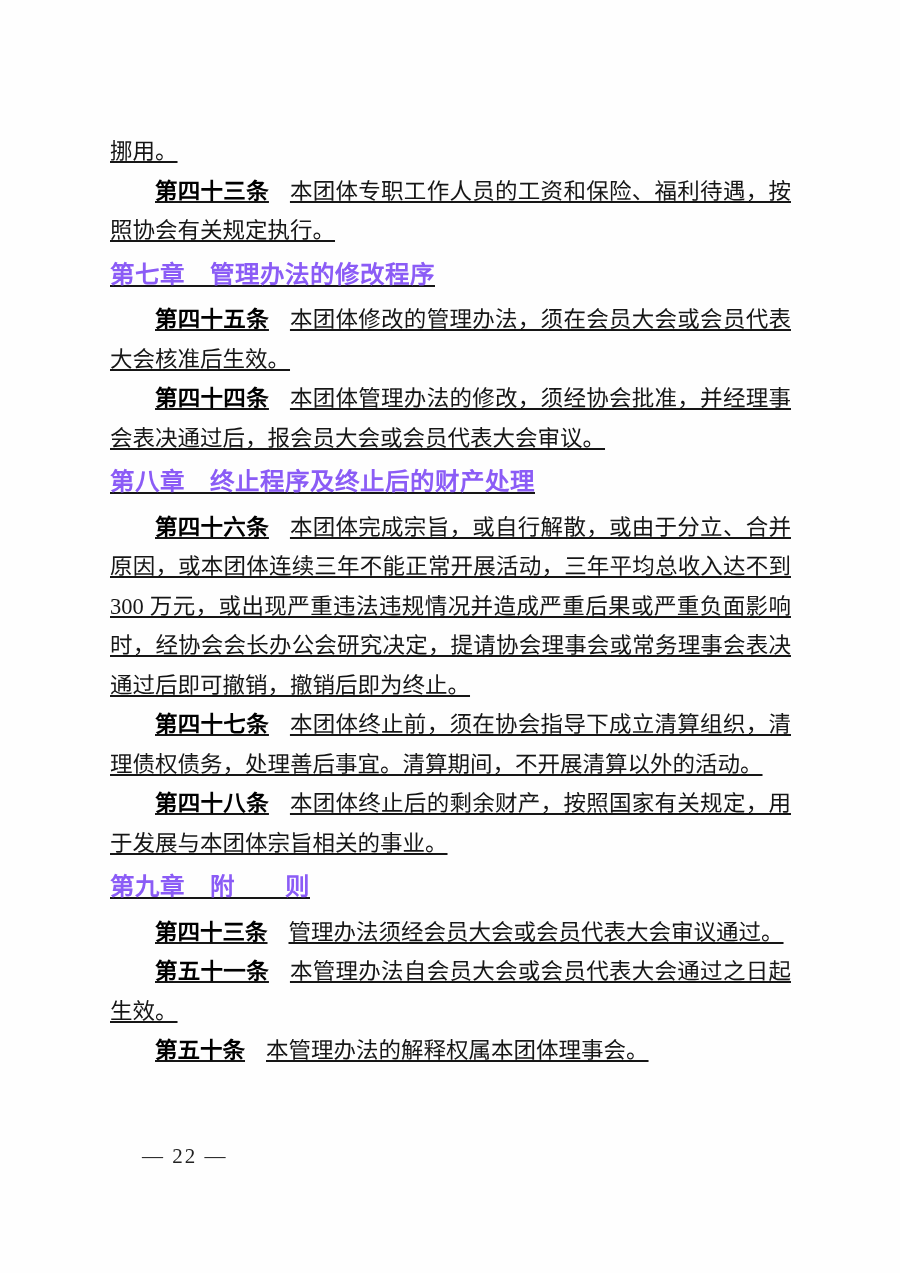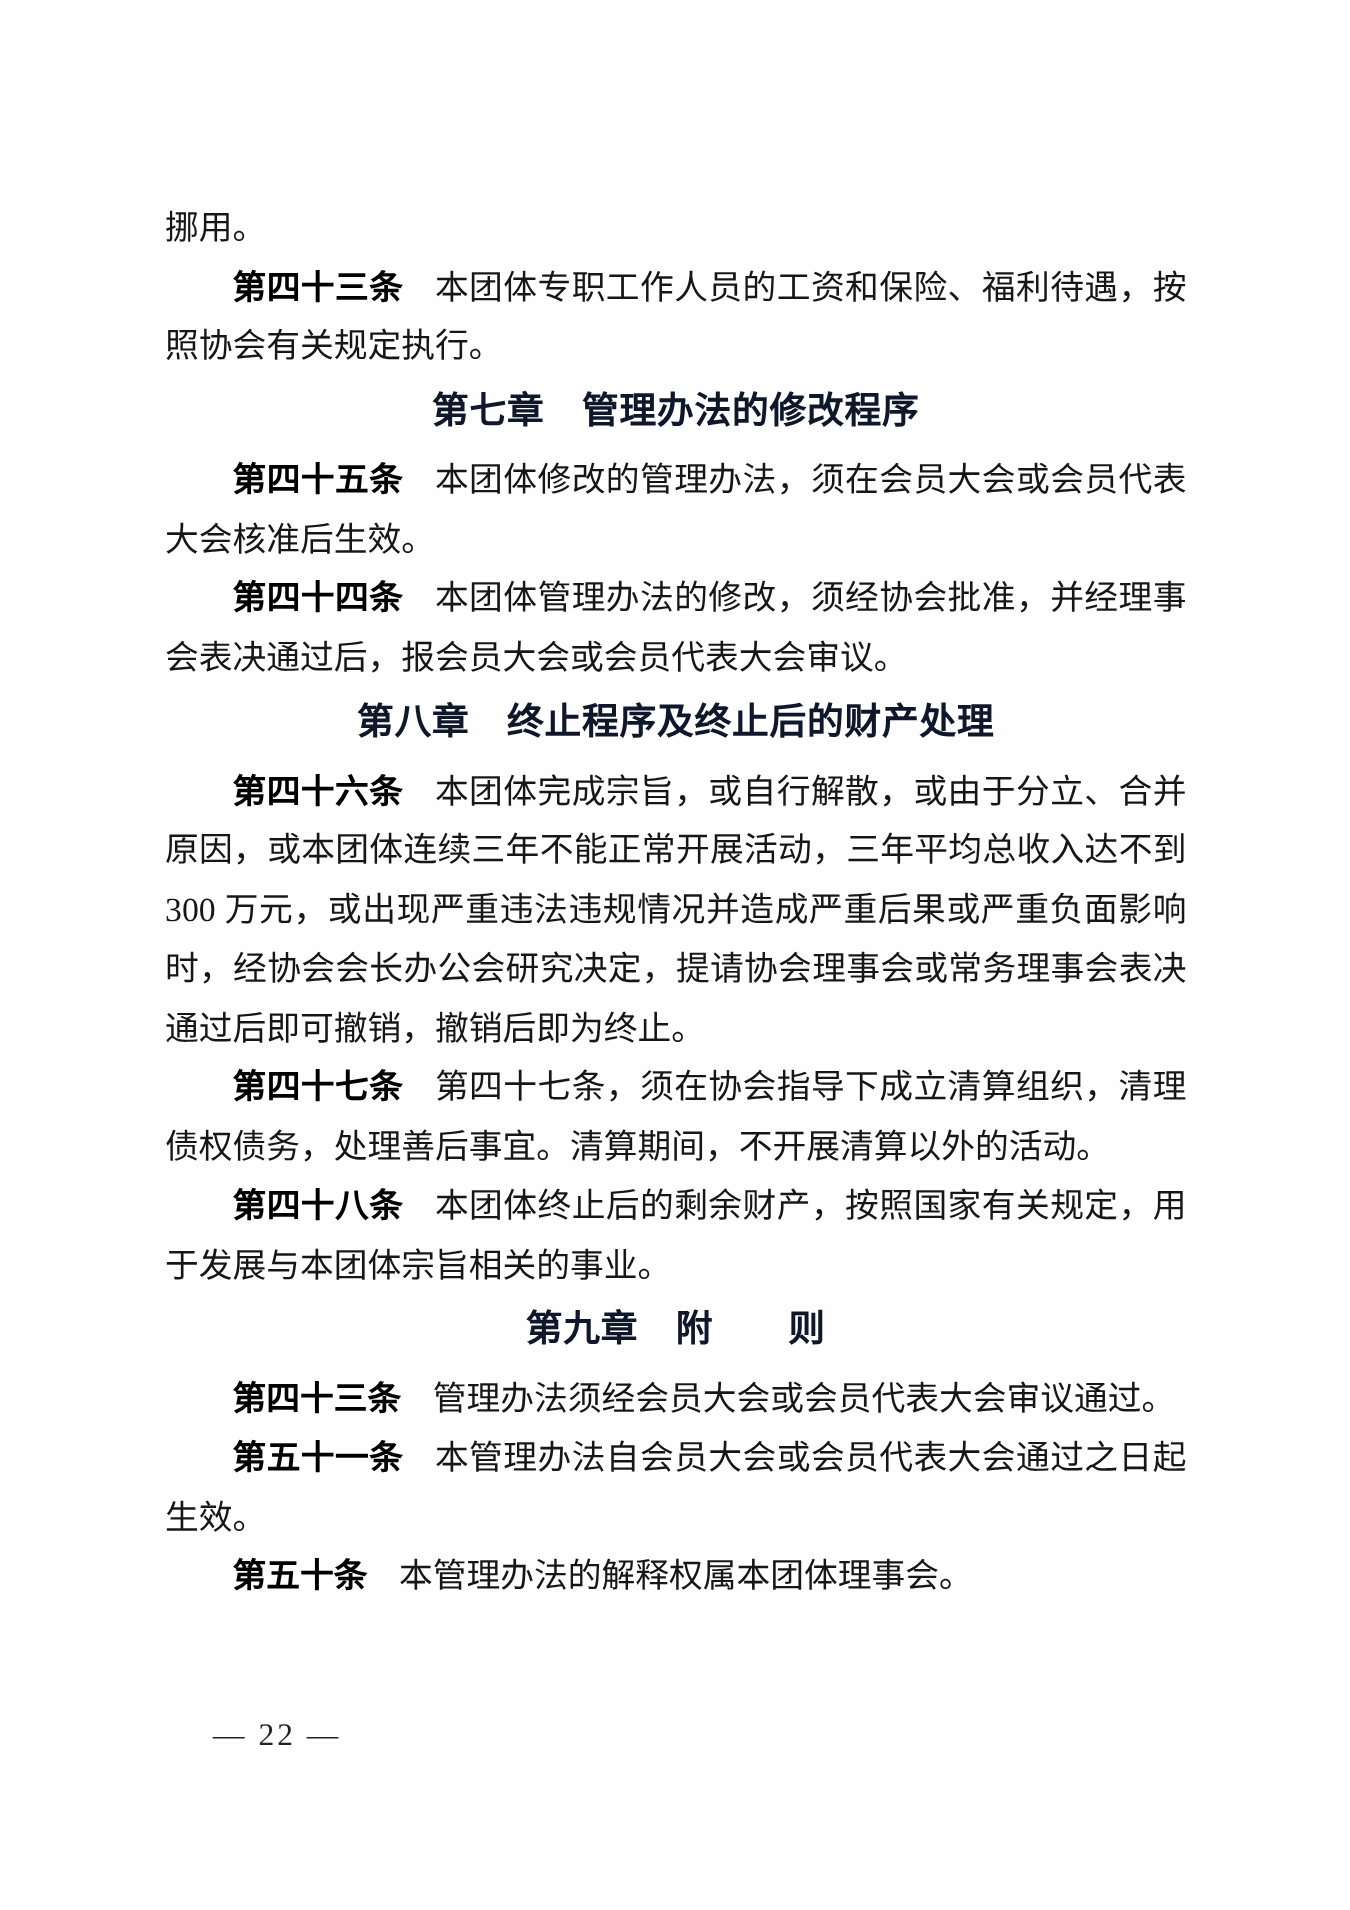--- a/index.html
+++ b/index.html
@@ -14,20 +14,21 @@
     background: #fefefe;
     color: #161616;
     font-family: "Liberation Serif", serif;
     overflow: hidden;
   }
   .content {
     position: absolute;
     left: 110px;
     top: 132px;
     width: 681px;
+    text-decoration: underline;
   }
   p.body {
     margin: 0;
     font-size: 22.5px;
     line-height: 39.5px;
     text-align: justify;
     color: #161616;
   }
   p.art {
     text-indent: 45px;
@@ -36,22 +37,21 @@
     font-weight: bold;
     margin-right: 21px;
     color: #000000;
   }
   h2.chapter {
     margin: 4px 0 6px 0;
     font-family: "Liberation Sans", sans-serif;
     font-weight: bold;
     font-size: 24.5px;
     line-height: 39.5px;
-    text-align: center;
-    color: #0f172a;
+    color: #8b5cf6;
     letter-spacing: 0.5px;
   }
   .footer {
     position: absolute;
     left: 142px;
     top: 1144px;
     font-family: "Liberation Serif", serif;
     font-size: 21px;
     letter-spacing: 2px;
     color: #222222;
@@ -70,21 +70,21 @@
     <h2 class="chapter">第七章　管理办法的修改程序</h2>
 
     <p class="body art"><span class="lead">第四十五条</span><span>本团体修改的管理办法，须在会员大会或会员代表大会核准后生效。</span></p>
 
     <p class="body art"><span class="lead">第四十四条</span><span>本团体管理办法的修改，须经协会批准，并经理事会表决通过后，报会员大会或会员代表大会审议。</span></p>
 
     <h2 class="chapter">第八章　终止程序及终止后的财产处理</h2>
 
     <p class="body art"><span class="lead">第四十六条</span><span>本团体完成宗旨，或自行解散，或由于分立、合并原因，或本团体连续三年不能正常开展活动，三年平均总收入达不到300 万元，或出现严重违法违规情况并造成严重后果或严重负面影响时，经协会会长办公会研究决定，提请协会理事会或常务理事会表决通过后即可撤销，撤销后即为终止。</span></p>
 
-    <p class="body art"><span class="lead">第四十七条</span><span>第四十七条，须在协会指导下成立清算组织，清理债权债务，处理善后事宜。清算期间，不开展清算以外的活动。</span></p>
+    <p class="body art"><span class="lead">第四十七条</span><span>本团体终止前，须在协会指导下成立清算组织，清理债权债务，处理善后事宜。清算期间，不开展清算以外的活动。</span></p>
 
     <p class="body art"><span class="lead">第四十八条</span><span>本团体终止后的剩余财产，按照国家有关规定，用于发展与本团体宗旨相关的事业。</span></p>
 
     <h2 class="chapter">第九章　附　　则</h2>
 
     <p class="body art"><span class="lead">第四十三条</span><span>管理办法须经会员大会或会员代表大会审议通过。</span></p>
 
     <p class="body art"><span class="lead">第五十一条</span><span>本管理办法自会员大会或会员代表大会通过之日起生效。</span></p>
 
     <p class="body art"><span class="lead">第五十条</span><span>本管理办法的解释权属本团体理事会。</span></p>

